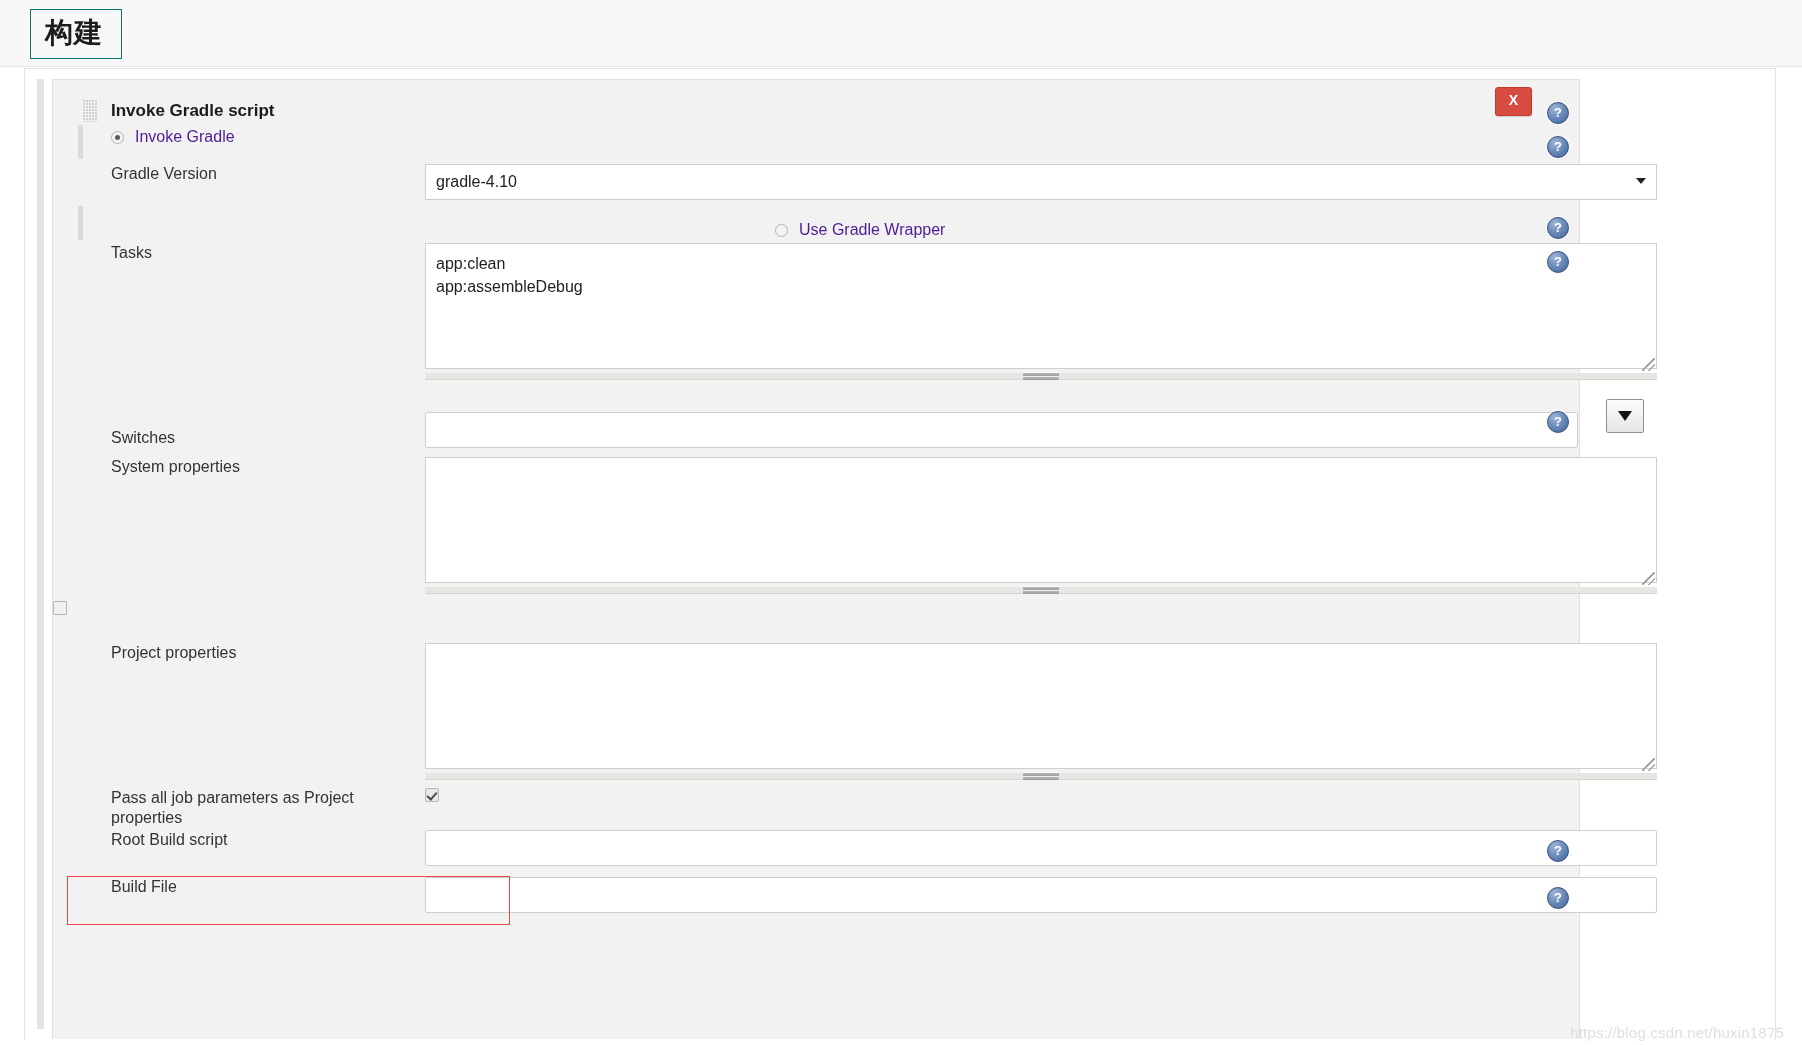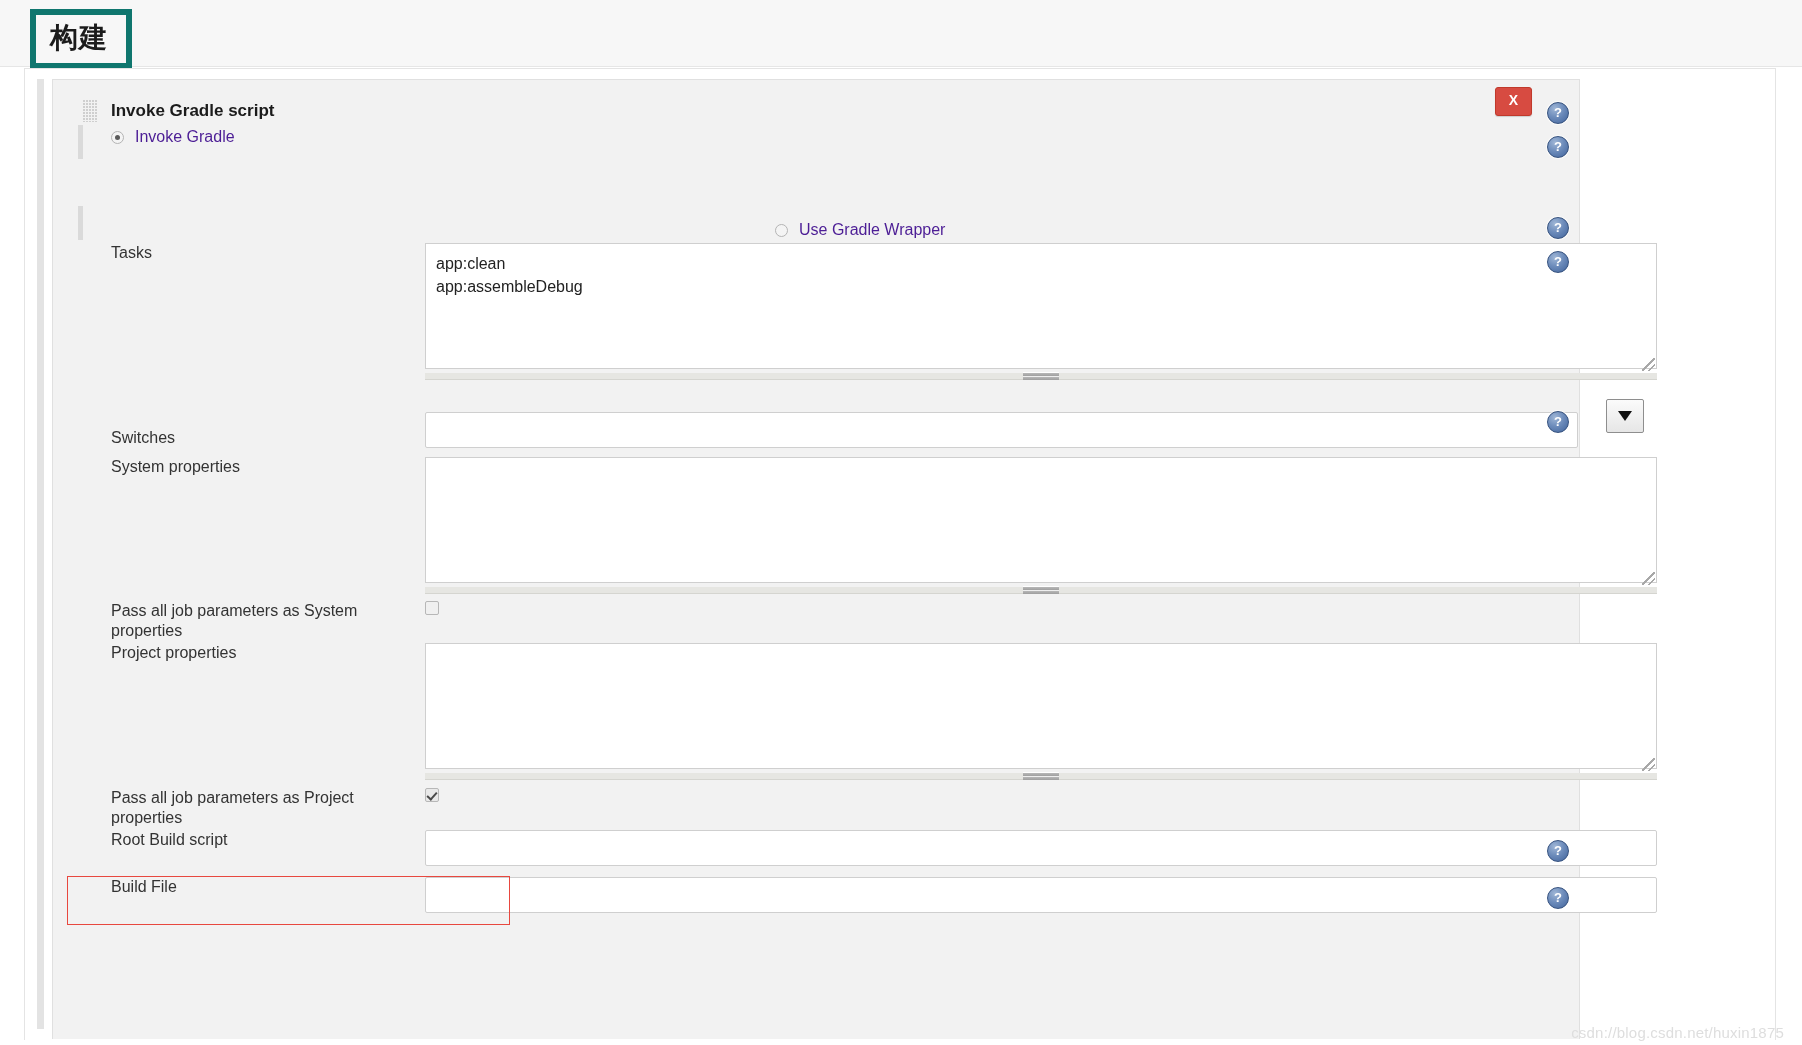--- a/index.html
+++ b/index.html
@@ -21,21 +21,21 @@
   .page-head {
     height: 66px;
     background: #f7f7f7;
     border-bottom: 1px solid #e6e6e6;
     position: relative;
   }
   .page-title-box {
     position: absolute;
     left: 30px;
     top: 9px;
-    border: 6px solid #0f766e;
+    border: 1px solid #0f766e;
     padding: 6px 18px 8px 14px;
     background: transparent;
   }
   .page-title-box .title-text {
     font-size: 28px;
     font-weight: bold;
     color: #1b1b1b;
     line-height: 34px;
     letter-spacing: 1px;
   }
@@ -386,20 +386,29 @@
     <div class="help-icon" style="top:22px;">?</div>
 
     <div class="radio-group-bar" style="top:45px;height:34px;"></div>
     <div class="row" style="top:47px;">
       <div class="row-label">
         <span class="radio checked"></span><span class="radio-label">Invoke Gradle</span>
       </div>
     </div>
     <div class="help-icon" style="top:56px;">?</div>
 
+    <div class="row" style="top:84px;">
+      <div class="row-label">Gradle Version</div>
+      <div class="field-area">
+        <div class="combo-fake">
+          <span>gradle-4.10</span>
+          <span class="combo-arrow"></span>
+        </div>
+      </div>
+    </div>
 
     <div class="radio-group-bar" style="top:126px;height:34px;"></div>
     <div class="row" style="top:140px;justify-content:center;">
       <div class="row-label">
         <span class="radio"></span><span class="radio-label">Use Gradle Wrapper</span>
       </div>
     </div>
     <div class="help-icon" style="top:137px;">?</div>
 
     <div class="row" style="top:163px;">
@@ -431,21 +440,20 @@
         <div class="ta-wrap">
           <textarea class="ta" style="width: 1232px; height: 126px;" placeholder=""></textarea>
           <div class="ta-resize"></div>
           <div class="ta-shadowbar"></div>
           <div class="ta-grip"></div>
         </div>
       </div>
     </div>
 
     <div class="row" style="top:521px;">
-      <div class="row-label" style="width:372px;">Pass all job parameters as System properties</div>
       <div class="field-area">
         <span class="checkbox"></span>
       </div>
     </div>
 
     <div class="row" style="top:563px;">
       <div class="row-label">Project properties</div>
       <div class="field-area">
         <div class="ta-wrap">
           <textarea class="ta" style="width: 1232px; height: 126px;" placeholder=""></textarea>
@@ -477,13 +485,13 @@
         <input class="text-input" type="text" placeholder="" style="">
       </div>
     </div>
     <div class="help-icon" style="top:807px;">?</div>
 
   </div>
 </div>
 
 <div class="annot-box"></div>
 
-<div class="watermark">csdn://blog.csdn.net/huxin1875</div>
+<div class="watermark">https://blog.csdn.net/huxin1875</div>
 
 </body></html>

